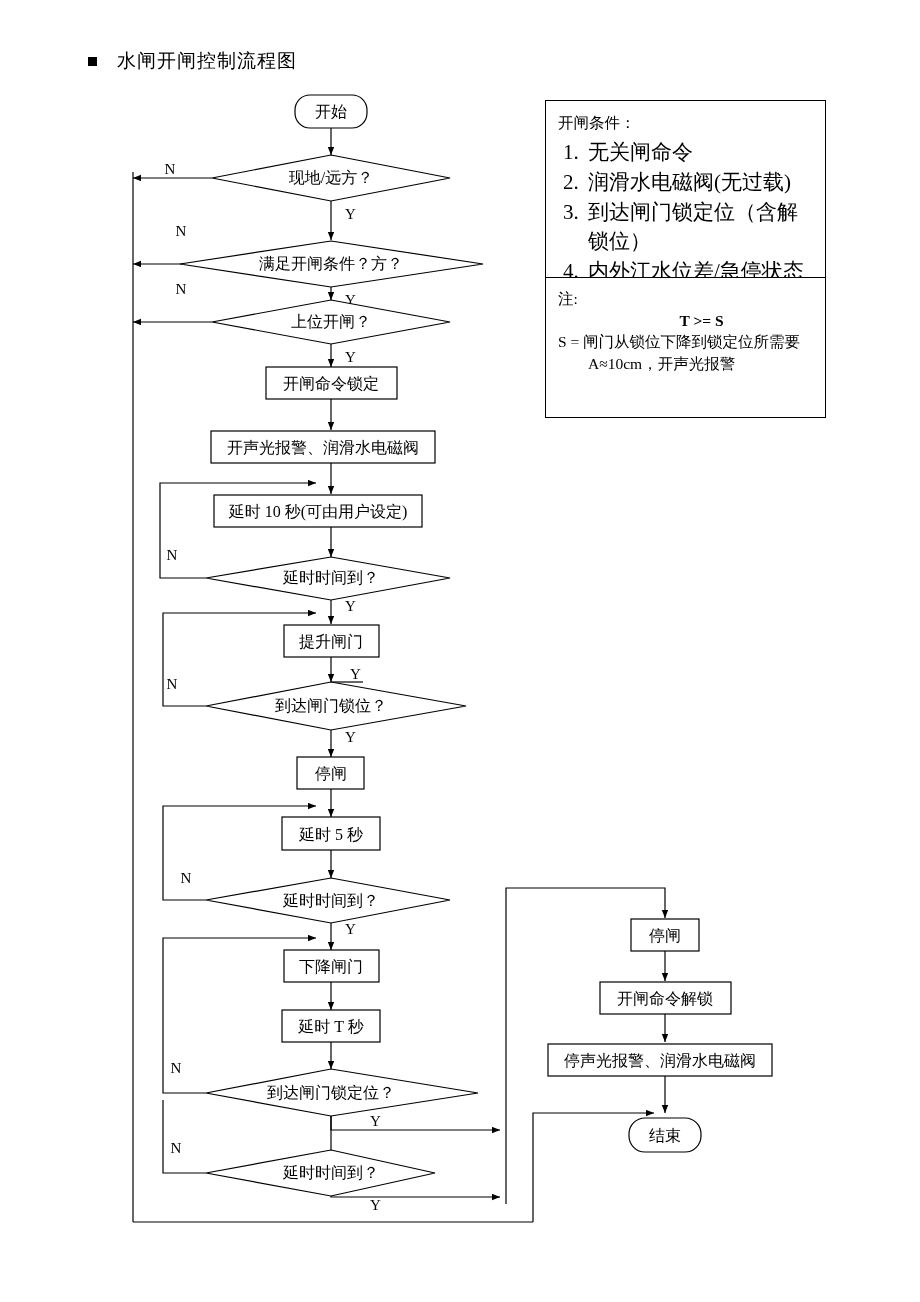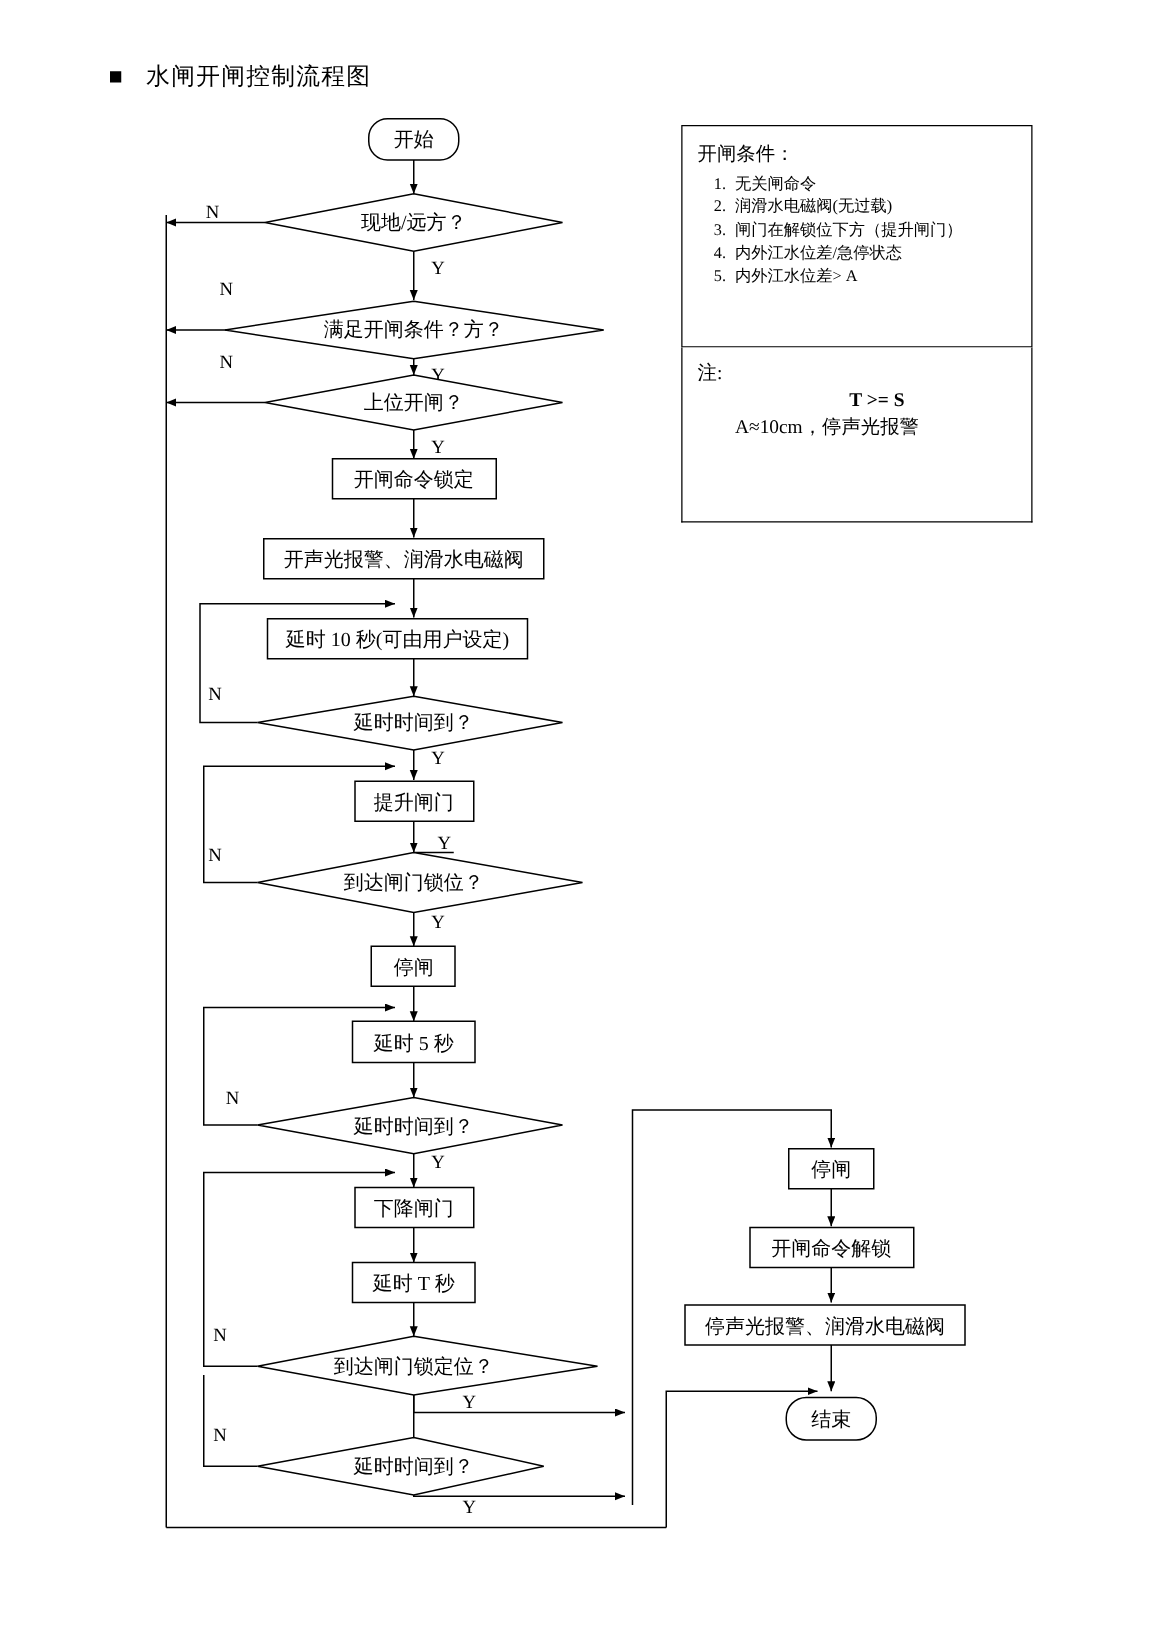--- a/index.html
+++ b/index.html
@@ -86,21 +86,21 @@
     padding: 10px 10px 6px 12px;
     border-top: none;
   }
   .panel-heading {
     font-size: 15.5px;
     margin-bottom: 4px;
   }
   ol.cond-list {
     margin: 0;
     padding-left: 26px;
-    font-size: 13px;
+    font-size: 21px;
     line-height: 1.42;
   }
   ol.cond-list li {
     padding-left: 4px;
   }
   .note-line {
     font-size: 15.5px;
     line-height: 1.4;
   }
   .note-indent {
@@ -120,30 +120,31 @@
   <div class="title-row">
     <span class="bullet-square"></span>
     <span class="title-text">水闸开闸控制流程图</span>
   </div>
 
   <div class="panel" id="cond-panel">
     <div class="panel-heading">开闸条件：</div>
     <ol class="cond-list">
       <li>无关闸命令</li>
       <li>润滑水电磁阀(无过载)</li>
-      <li>闸门在解锁位下方（提升闸门）</li>
+      <li>到达闸门锁定位（含解锁位）</li>
       <li>内外江水位差/急停状态</li>
       <li>内外江水位差&gt; A</li>
     </ol>
   </div>
 
   <div class="panel" id="note-panel">
     <div class="note-line">注:</div>
     <div class="note-line note-indent">T &gt;= S</div>
-    <div class="note-line note-indent2">A≈10cm，停声光报警</div>
+    <div class="note-line">S = 闸门从锁位下降到锁定位所需要</div>
+    <div class="note-line note-indent2">A≈10cm，开声光报警</div>
   </div>
 
   <svg class="flow" width="920" height="1302">
     <defs>
       <marker id="arrow" markerWidth="9" markerHeight="9" refX="8" refY="3.2" orient="auto" markerUnits="userSpaceOnUse">
         <path d="M0,0 L8,3.2 L0,6.4 z" fill="#000"></path>
       </marker>
     </defs>
 
     <g>

